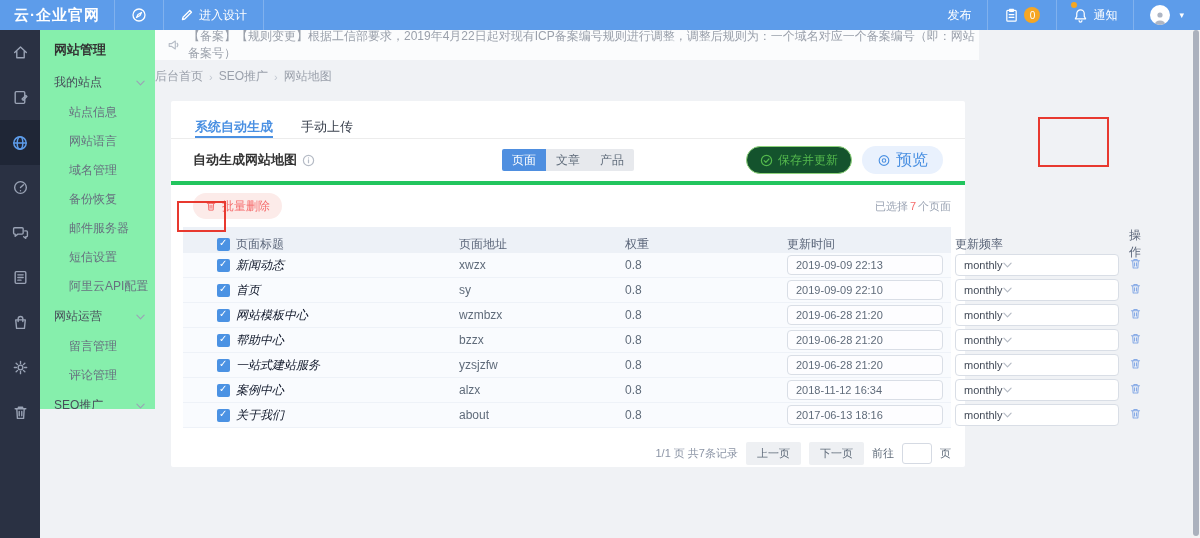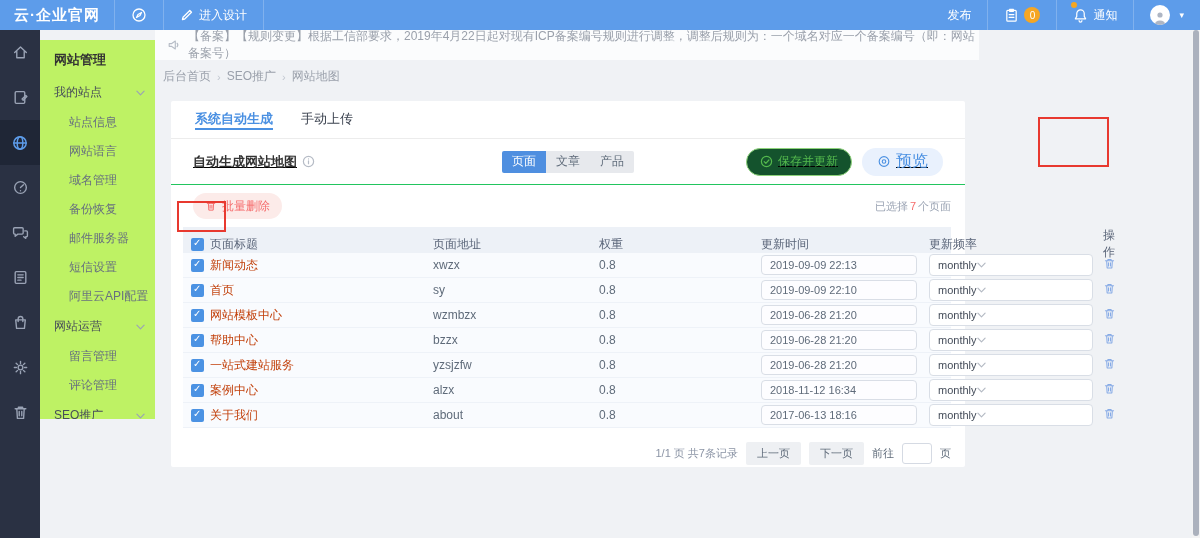--- a/index.html
+++ b/index.html
@@ -19,64 +19,64 @@
   .caret { font-size:9px; margin-left:4px; }
   .icn { display:inline-flex; align-items:center; justify-content:center; }
   .icn svg { stroke:currentColor; fill:none; stroke-width:1.3; stroke-linecap:round; stroke-linejoin:round; }
 
   
   .rail { position:absolute; left:0; top:30px; width:40px; height:508px; background:#2a3143; display:flex; flex-direction:column; align-items:center; z-index:20; }
   .rail-item { width:40px; height:45px; display:flex; align-items:center; justify-content:center; color:#9aa3b5; cursor:pointer; }
   .rail-item.active { background:#1f2636; color:#5d9cea; }
 
   
-  .sidebar { position:absolute; left:40px; top:40px; width:115px; height:379px; background:#bef264; z-index:19; overflow:hidden; }
+  .sidebar { position:absolute; left:40px; top:30px; width:115px; height:379px; background:#86efac; z-index:19; overflow:hidden; }
   .sb-title { font-size:13px; color:#333; padding:11px 0 8px 14px; font-weight:bold; }
   .sb-group { display:flex; align-items:center; justify-content:space-between; font-size:12px; color:#474d59; padding:7px 10px 7px 14px; cursor:pointer; }
   .sb-group .chev { color:#9aa3b5; }
   .sb-item { font-size:12px; color:#67707f; padding:6px 0 6px 26px; cursor:pointer; border-left:3px solid transparent; }
   .sb-item.active { color:#4a90e2; background:#ecf3fd; border-left:3px solid #5d9cea; }
 
   
   .main { position:absolute; left:155px; top:30px; width:824px; height:508px; background:#f0f2f5; }
   .announce { height:30px; background:#fbfcfd; display:flex; align-items:center; gap:7px; padding-left:12px; font-size:12px; color:#9aa0ab; }
   .announce .icn { color:#b6bcc6; }
-  .breadcrumb { display:flex; align-items:center; gap:6px; font-size:12px; color:#9aa0ab; padding:8px 0 6px 8px; }
+  .breadcrumb { display:flex; align-items:center; gap:6px; font-size:12px; color:#9aa0ab; padding:8px 0 6px 0; }
   .breadcrumb .bc-sep { color:#c2c7d0; font-size:11px; }
 
   .panel { margin:2px 14px 0 16px; background:#fff; border-radius:2px; height:366px; position:relative; }
-  .tabs { display:flex; gap:28px; padding:0 24px; border-bottom:1px solid #ececec; height:38px; align-items:center;margin-top:10px; }
+  .tabs { display:flex; gap:28px; padding:0 24px; border-bottom:1px solid #ececec; height:38px; align-items:flex-end;margin-top:10px; }
   .tab { font-size:13px; color:#3c4350; display:flex; align-items:center; cursor:pointer; border-bottom:2px solid transparent; }
   .tab.active { color:#4a90e2; border-bottom:2px solid #4a90e2; font-weight:bold; }
 
-  .head-row { display:flex; align-items:center; padding:0 22px; height:46px; border-bottom:1px solid #22c55e; position:relative;text-decoration:underline; }
+  .head-row { display:flex; align-items:center; padding:0 22px; height:46px; border-bottom:4px solid #22c55e; position:relative; }
   .head-title { font-size:13px; font-weight:bold; color:#333; display:flex; align-items:center; gap:5px; }
   .head-title .icn { color:#b6bcc6; }
   .seg-group { position:absolute; left:50%; transform:translateX(-50%); display:flex; }
   .seg { font-size:12px; height:22px; padding:0 10px; display:flex; align-items:center; background:#e7e9ed; color:#5f6b7a; cursor:pointer; }
   .seg:first-child { border-radius:2px 0 0 2px;text-align:center; }
   .seg:last-child { border-radius:0 2px 2px 0; }
   .seg.active { background:#4f8fe0; color:#fff; }
   .head-actions { margin-left:auto; display:flex; align-items:center; gap:10px; }
   .btn-save { display:flex; align-items:center; gap:5px; height:28px; padding:0 13px; border:1px solid #8ed37b; color:#54b94d; background:#14532d; border-radius:14px; font-size:12px; cursor:pointer; }
   .btn-preview { display:flex; align-items:center; gap:5px; height:28px; padding:0 15px; background:#e9f1fd; color:#4a90e2; border:none; border-radius:14px; font-size:16px; cursor:pointer; }
 
   .toolbar { display:flex; align-items:center; padding:0 14px 0 22px; height:42px; }
   .btn-batch { display:flex; align-items:center; gap:5px; height:26px; padding:0 12px; background:#fcebe9; color:#f56c6c; border:none; border-radius:13px; font-size:12px; cursor:pointer; }
   .sel-note { margin-left:auto; font-size:11px; color:#9aa3b3; }
   .sel-note b { color:#f56c6c; font-weight:normal; margin:0 2px; }
 
   .table { margin:0 14px 0 12px; }
-  .t-head, .t-row { display:grid; grid-template-columns:250px 166px 162px 168px 174px 1fr; align-items:center; }
+  .t-head, .t-row { display:grid; grid-template-columns:250px 166px 162px 168px 174px 1fr; align-items:center;padding-left:26px; }
   .t-head { background:#edf1f7; height:26px; font-size:12px; color:#5a6579; }
   .t-row { height:25px; background:#f9fbfe; border-bottom:1px solid #eef2f8; font-size:12px; color:#5f6b7a; }
   .cell-title { display:flex; align-items:center; gap:6px; padding-left:8px; }
   .cb { width:13px; height:13px; background:#4b92e3; border-radius:2px; position:relative; cursor:pointer; flex:0 0 13px; }
   .cb::after { content:"✓"; position:absolute; left:2px; top:-1px; color:#fff; font-size:10px; }
-  .link { color:#c2410c; cursor:pointer; }
+  .link { color:#0f172a; cursor:pointer;font-style:italic; }
   .t-input { width:156px; height:20px; border:1px solid #d9dee6; border-radius:4px; background:#fdfdff; font-size:11px; color:#5f6b7a; padding:0 8px; font-family:"Liberation Sans","DejaVu Sans",sans-serif; }
   .t-select { width:164px; height:22px; border:1px solid #d9dee6; border-radius:4px; background:#fff; font-size:11px; color:#444c59; display:flex; align-items:center; padding:0 8px; cursor:pointer; }
   .t-select .chev { color:#b4bac4; }
   .op-trash { color:#87abe6; cursor:pointer; }
 
   .pager { display:flex; align-items:center; justify-content:flex-end; gap:8px; padding:14px 14px 0 0; font-size:11px; color:#8b94a5; }
   .pg-btn { background:#eef0f3; color:#5f6b7a; border:none; border-radius:2px; padding:4px 11px; font-size:11px; cursor:pointer; }
   .pg-input { width:30px; height:21px; border:1px solid #d5dae3; border-radius:3px; background:#fff; }
   .pg-label { color:#5f6b7a; }
 

